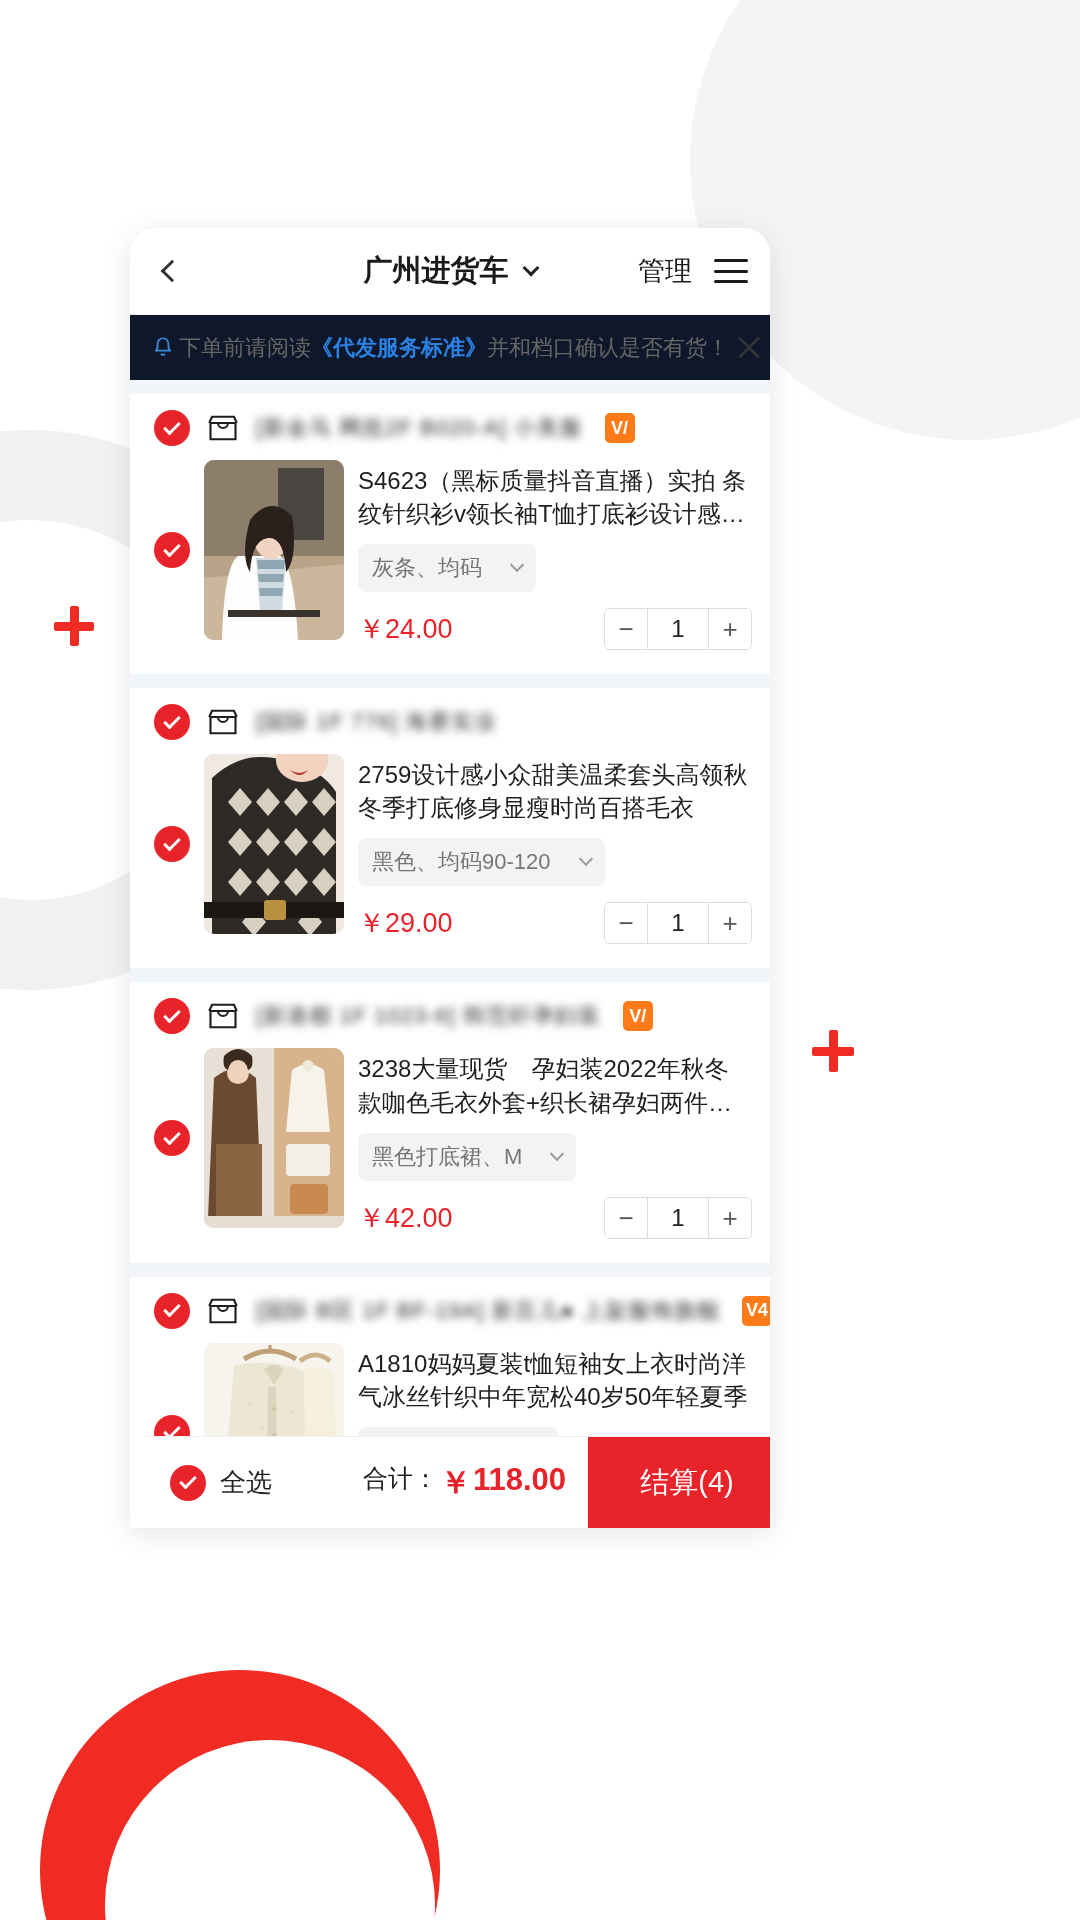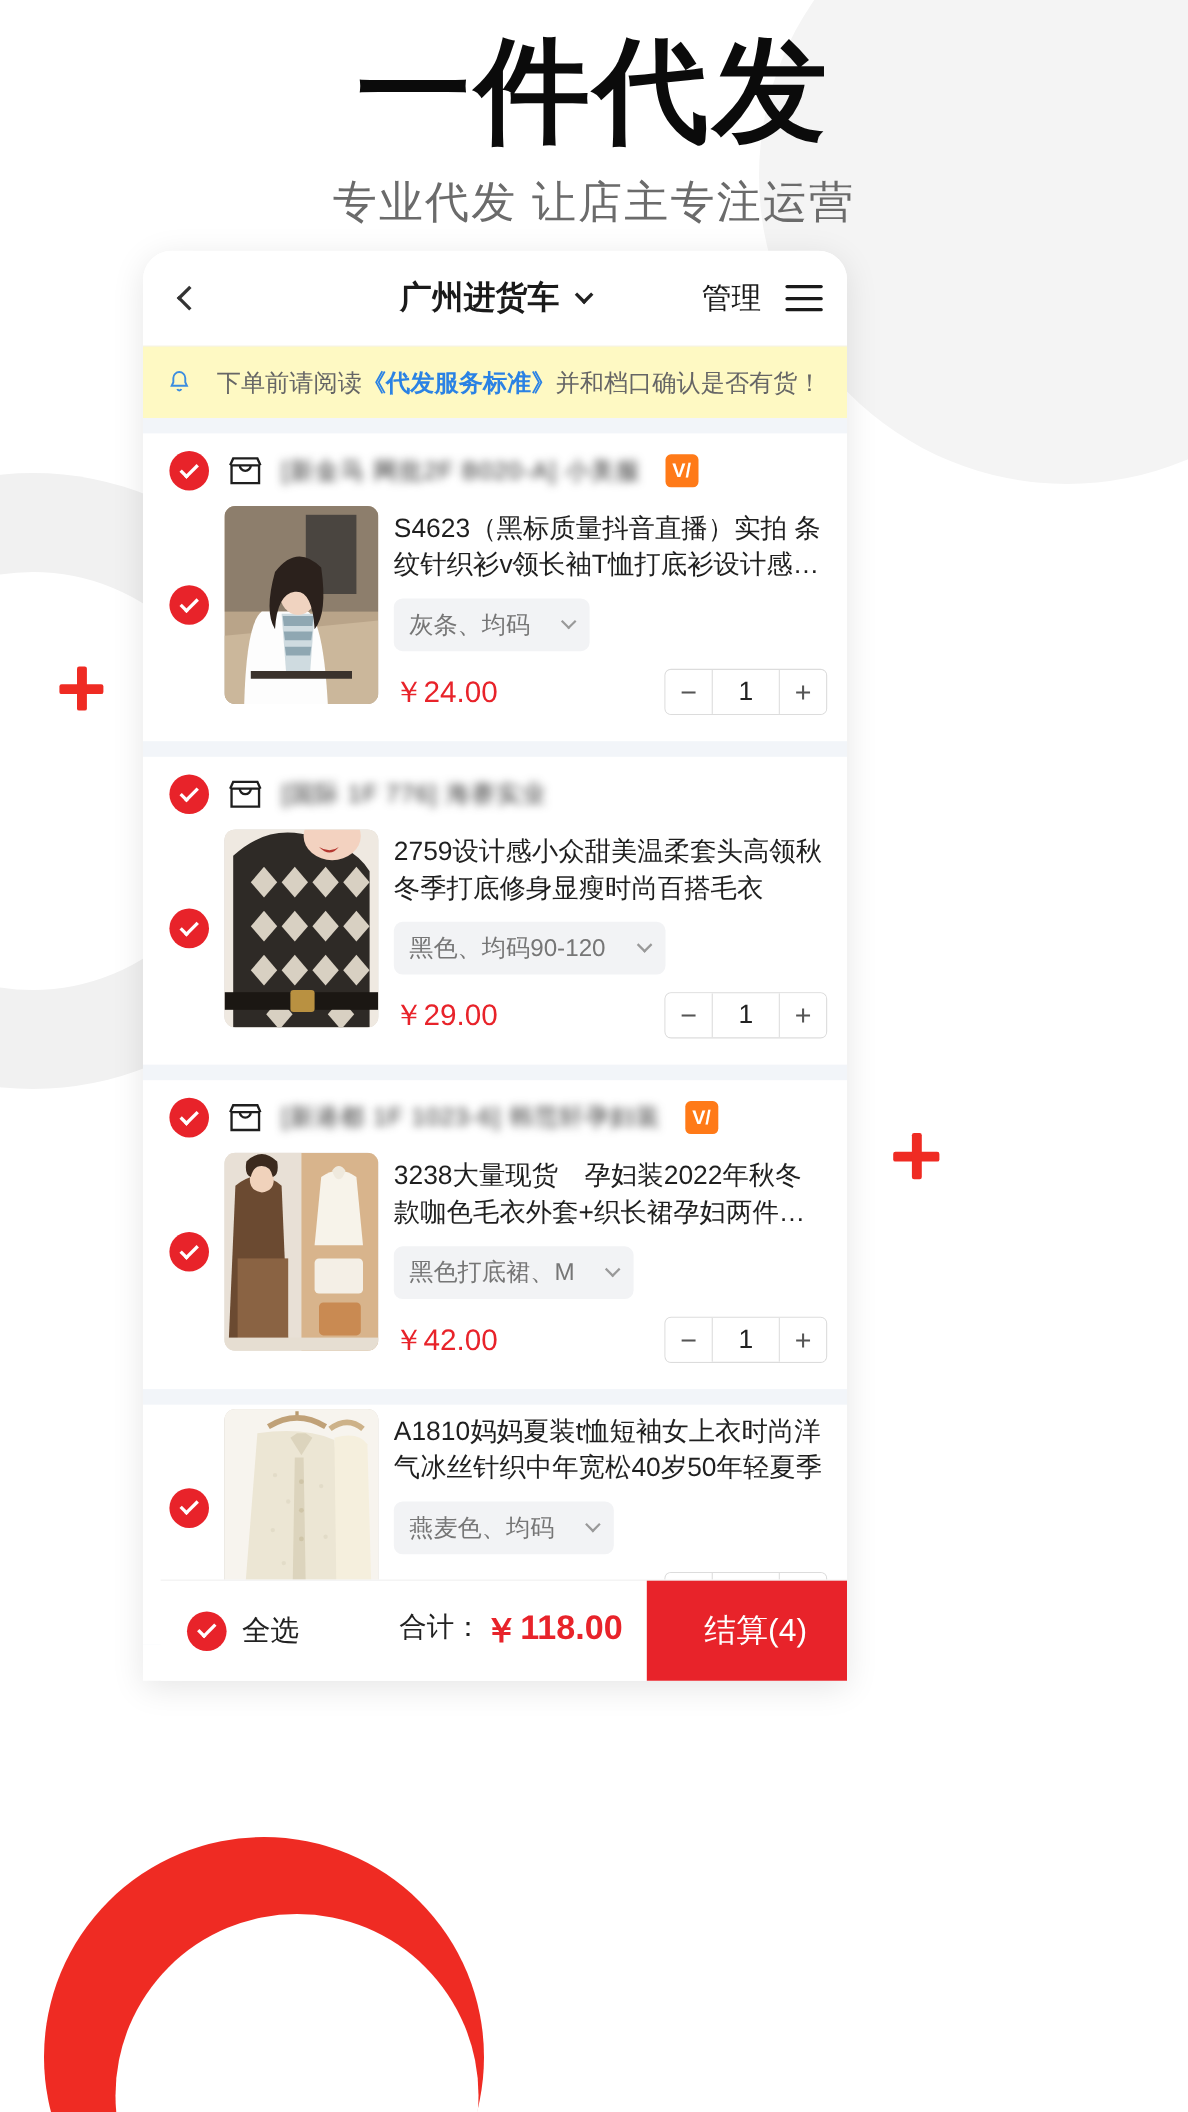--- a/index.html
+++ b/index.html
@@ -82,21 +82,21 @@
     width:12px; height:12px; border-right:3px solid #222; border-bottom:3px solid #222;
     transform: rotate(45deg); margin-top:-7px;
   }
   .nav-right { margin-left:auto; display:flex; align-items:center; gap:22px;justify-content:space-between; }
   .nav-manage { font-size:27px; color:#1a1a1a; font-weight:500; cursor:pointer; }
   .hamburger { width:34px; height:24px; display:flex; flex-direction:column; justify-content:space-between; cursor:pointer; }
   .hamburger i { display:block; height:3px; background:#1a1a1a; border-radius:2px; }
 
   
   .notice {
-    height: 66px; background:#fef9c3; display:flex; align-items:center; gap:21px;
+    height: 66px; background:#0f172a; display:flex; align-items:center; gap:3px;
     padding: 0 20px; border-top:1px solid #f2f2f2;
   }
   .bell { width:26px; height:26px; flex:none; }
   .notice-text { font-size:22px; color:#666; white-space:nowrap; }
   .notice-text .link { color:#2a82e4; font-weight:700; }
   .notice-close { margin-left:auto; width:34px; height:34px; position:relative; cursor:pointer; flex:none; }
   .notice-close:before, .notice-close:after {
     content:""; position:absolute; left:3px; top:15px; width:28px; height:2.5px; background:#333;
   }
   .notice-close:before { transform: rotate(45deg); }
@@ -194,24 +194,20 @@
 
   <div class="bg-arc-tr"></div>
   <div class="bg-arc-left"></div>
   <div class="bg-arc-left-inner"></div>
   <div class="bg-red-arc"></div>
   <div class="bg-red-arc-inner"></div>
 
   <div class="plus p1"></div>
   <div class="plus p2"></div>
 
-  <div class="headline-wrap">
-    <div class="headline">一件代发</div>
-    <div class="subheadline">专业代发 让店主专注运营</div>
-  </div>
 
   <div id="phone">
 
     <div class="navbar">
       <div class="nav-back">
         <div class="chev-left"></div>
       </div>
       <div class="nav-title-wrap">
         <div class="nav-title">
           <span>广州进货车</span>
@@ -411,20 +407,33 @@
                 <button>+</button>
               </div>
             </div>
           </div>
         </div>
       </div>
 
       <div class="gap"></div>
 
       <div class="shop-card">
+        <div class="shop-row">
+          <div class="check">
+              <div class="tick"></div>
+            </div>
+          <svg class="shop-icon" viewBox="0 0 26 24" fill="none" stroke="#1f1f1f" stroke-width="1.7">
+            <path d="M3 8h20v13H3z"></path>
+              <path d="M2 8l2.2-5h17.6L24 8"></path>
+              <path d="M9 8a4 4 0 0 0 8 0"></path>
+          </svg>
+          <div class="shop-name-blur">[国际 B区 1F BF-19A] 新百儿● 上架服饰旗舰</div>
+          <div class="badge-v">V4</div>
+
+        </div>
         <div class="item-row">
           <div class="item-check-col">
             <div class="check">
                 <div class="tick"></div>
               </div>
           </div>
           <div class="thumb">
             <svg viewBox="0 0 140 180">
               <rect width="140" height="180" fill="#f7f4ee"></rect>
               <path d="M66 6 l0 -4" stroke="#b99a6d" stroke-width="3"></path>

